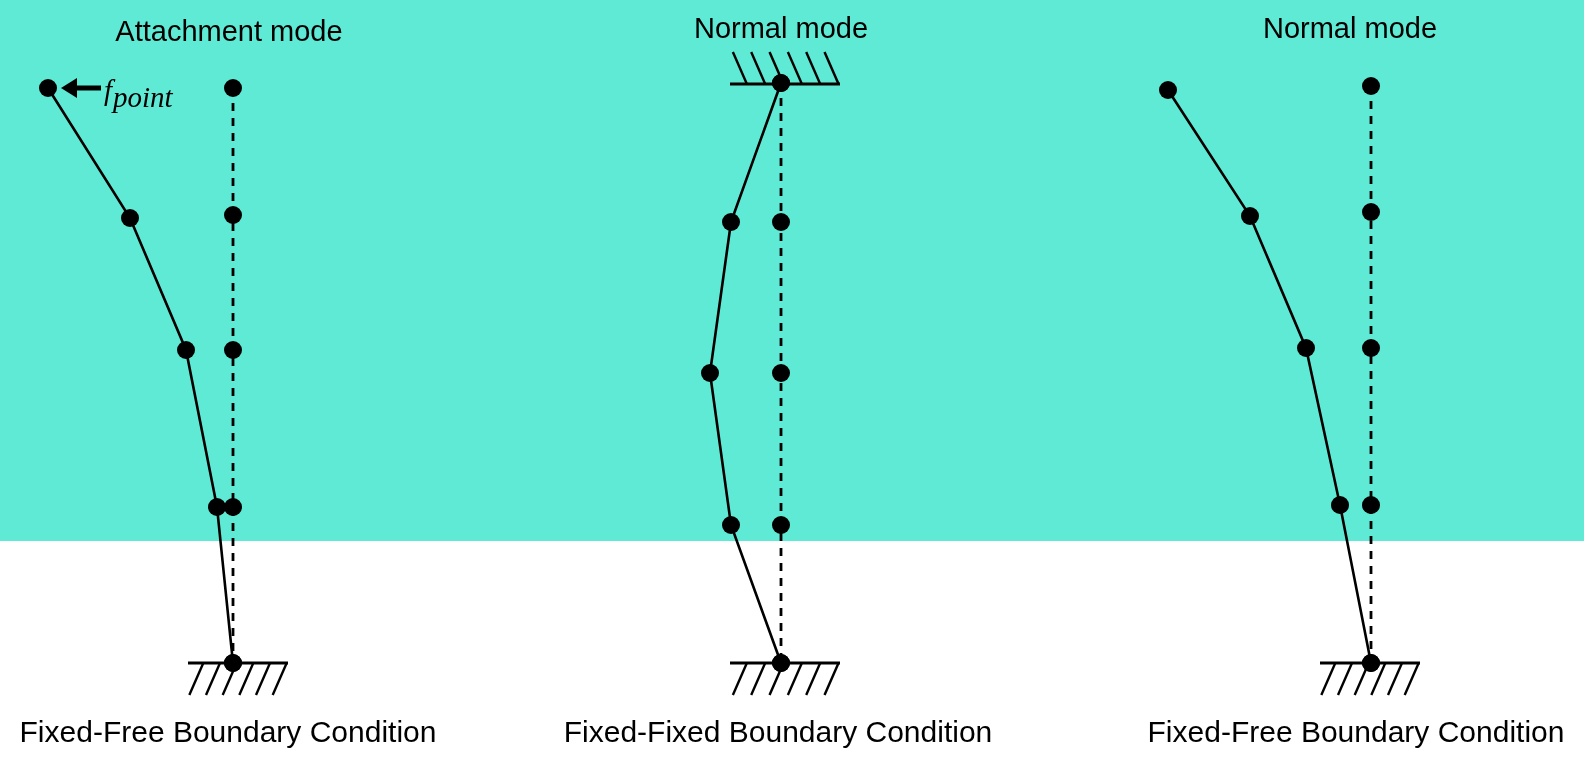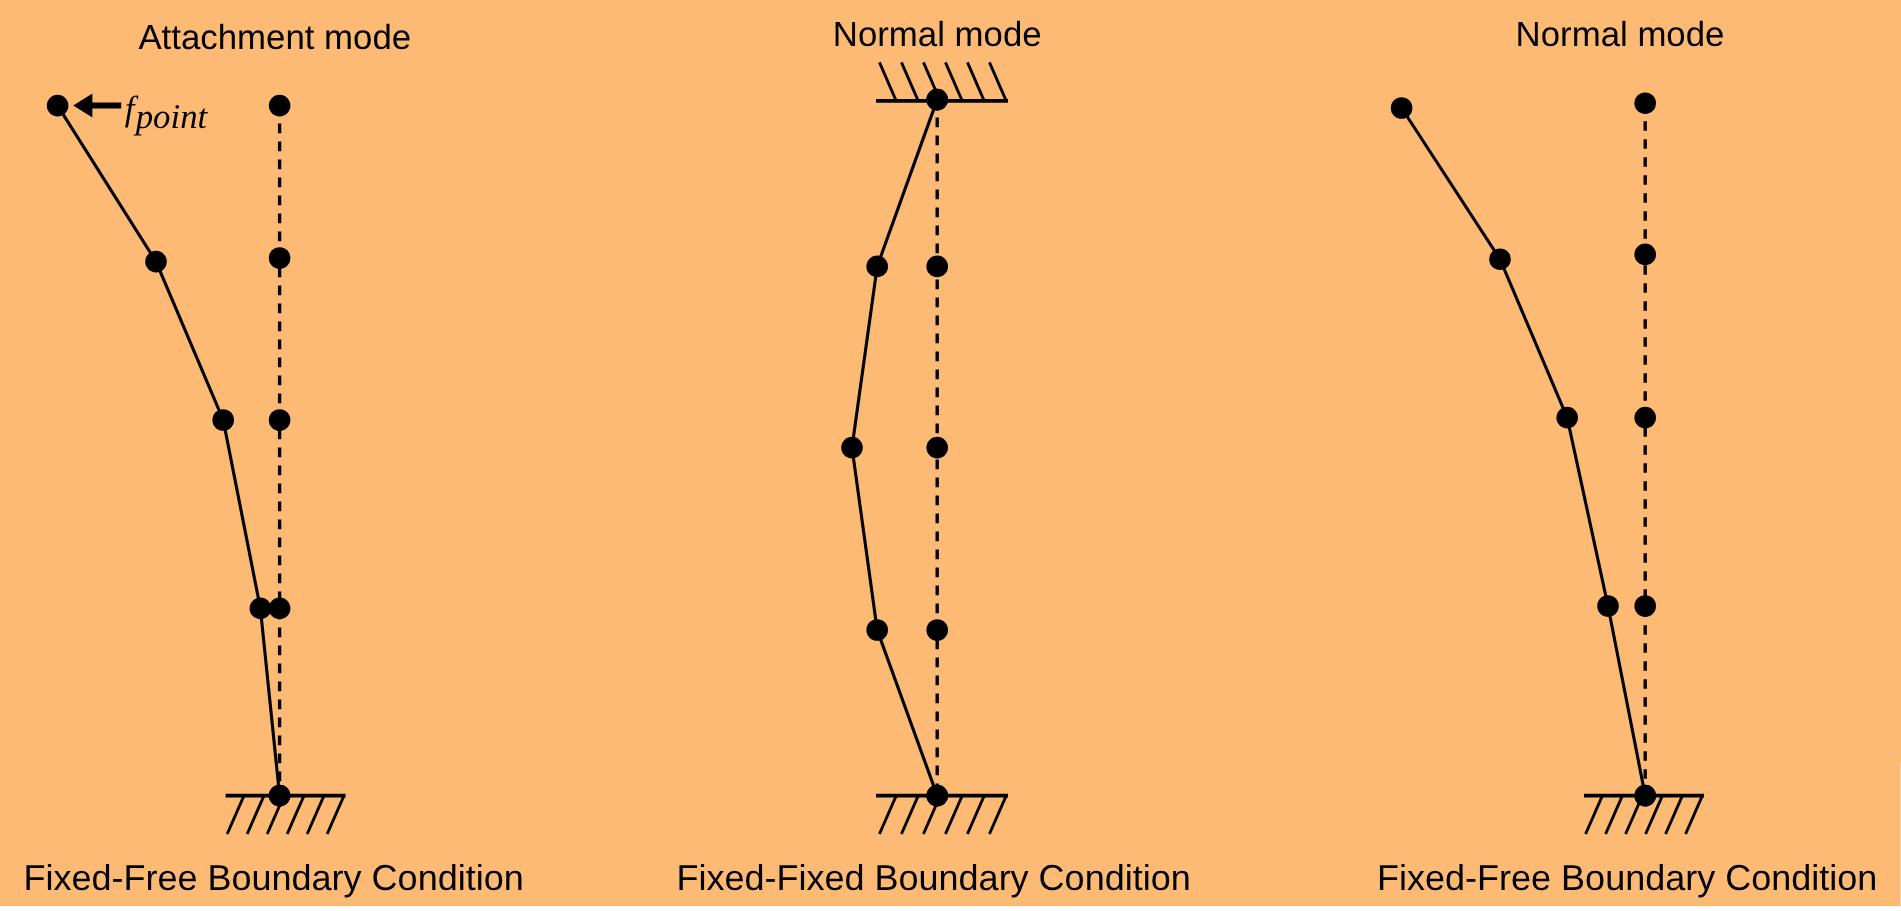--- a/index.html
+++ b/index.html
@@ -10,22 +10,22 @@
   body {
     width: 1584px;
     height: 759px;
     overflow: hidden;
     font-family: "Liberation Sans", sans-serif;
     color: #000000;
   }
   #figure-root {
     position: relative;
     width: 1584px;
-    height: 755px;
-    background: #fdba74;
+    height: 541px;
+    background: #5eead4;
   }
   svg.figure-canvas {
     position: absolute;
     left: 0;
     top: 0;
     width: 1584px;
     height: 759px;
     display: block;
   }
   text.panel-title {

